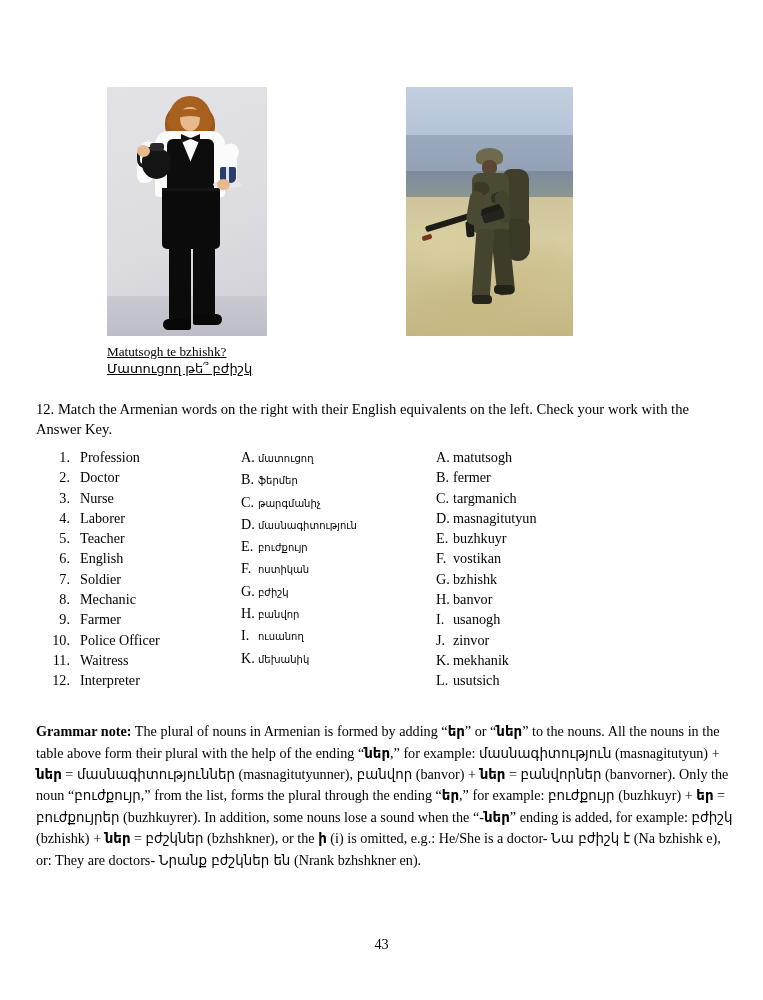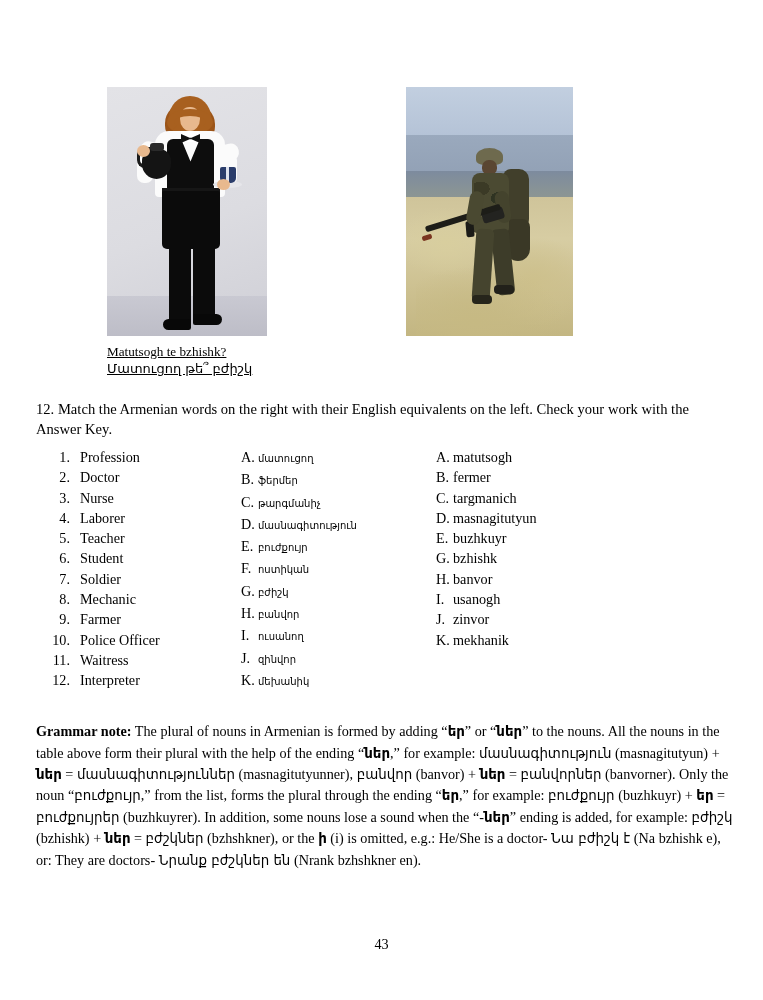--- a/index.html
+++ b/index.html
@@ -450,21 +450,21 @@
       <div class="num-row">
           <span class="idx">4.</span>
           <span class="txt">Laborer</span>
         </div>
       <div class="num-row">
           <span class="idx">5.</span>
           <span class="txt">Teacher</span>
         </div>
       <div class="num-row">
           <span class="idx">6.</span>
-          <span class="txt">Student</span>
+          <span class="txt">English</span>
         </div>
       <div class="num-row">
           <span class="idx">7.</span>
           <span class="txt">Soldier</span>
         </div>
       <div class="num-row">
           <span class="idx">8.</span>
           <span class="txt">Mechanic</span>
         </div>
       <div class="num-row">
@@ -488,35 +488,36 @@
     <div class="col col-armenian">
       <div class="letter-row"><span class="ltr">A.</span><span class="arm">մատուցող</span></div>
       <div class="letter-row"><span class="ltr">B.</span><span class="arm">ֆերմեր</span></div>
       <div class="letter-row"><span class="ltr">C.</span><span class="arm">թարգմանիչ</span></div>
       <div class="letter-row"><span class="ltr">D.</span><span class="arm">մասնագիտություն</span></div>
       <div class="letter-row"><span class="ltr">E.</span><span class="arm">բուժքույր</span></div>
       <div class="letter-row"><span class="ltr">F.</span><span class="arm">ոստիկան</span></div>
       <div class="letter-row"><span class="ltr">G.</span><span class="arm">բժիշկ</span></div>
       <div class="letter-row"><span class="ltr">H.</span><span class="arm">բանվոր</span></div>
       <div class="letter-row"><span class="ltr">I.</span><span class="arm">ուսանող</span></div>
-      <div class="letter-row"><span class="ltr">J.</span><span class="arm">զինվոր</span></div>
       <div class="letter-row"><span class="ltr">K.</span><span class="arm">մեխանիկ</span></div>
     </div>
 
     <div class="col col-translit">
       <div class="letter-row"><span class="ltr">A.</span><span>matutsogh</span></div>
       <div class="letter-row"><span class="ltr">B.</span><span>fermer</span></div>
       <div class="letter-row"><span class="ltr">C.</span><span>targmanich</span></div>
       <div class="letter-row"><span class="ltr">D.</span><span>masnagitutyun</span></div>
       <div class="letter-row"><span class="ltr">E.</span><span>buzhkuyr</span></div>
+      <div class="letter-row"><span class="ltr">F.</span><span>vostikan</span></div>
       <div class="letter-row"><span class="ltr">G.</span><span>bzhishk</span></div>
       <div class="letter-row"><span class="ltr">H.</span><span>banvor</span></div>
       <div class="letter-row"><span class="ltr">I.</span><span>usanogh</span></div>
       <div class="letter-row"><span class="ltr">J.</span><span>zinvor</span></div>
       <div class="letter-row"><span class="ltr">K.</span><span>mekhanik</span></div>
+      <div class="letter-row"><span class="ltr">L.</span><span>usutsich</span></div>
     </div>
   </div>
 
   <p class="grammar"><b>Grammar note:</b><span> The plural of nouns in Armenian is formed by adding “</span><span class="armb">եր</span><span>” or “</span><span class="armb">ներ</span><span>” to the nouns.  All the nouns in the table above form their plural with the help of the ending “</span><span class="armb">ներ</span><span>,” for example: </span><span class="arm">մասնագիտություն</span><span> (masnagitutyun) + </span><span class="armb">ներ</span><span> = </span><span class="arm">մասնագիտություններ</span><span> (masnagitutyunner), </span><span class="arm">բանվոր</span><span> (banvor) + </span><span class="armb">ներ</span><span> = </span><span class="arm">բանվորներ</span><span> (banvorner). Only the noun “</span><span class="arm">բուժքույր</span><span>,” from the list, forms the plural through the ending “</span><span class="armb">եր</span><span>,” for example:  </span><span class="arm">բուժքույր</span><span> (buzhkuyr) + </span><span class="armb">եր</span><span> = </span><span class="arm">բուժքույրեր</span><span> (buzhkuyrer).  In addition, some nouns lose a sound when the “-</span><span class="armb">ներ</span><span>” ending is added, for example: </span><span class="arm">բժիշկ</span><span> (bzhishk) + </span><span class="armb">ներ</span><span> = </span><span class="arm">բժշկներ</span><span> (bzhshkner), or the </span><b class="armb">ի</b><span> (i) is omitted, e.g.: He/She is a doctor- </span><span class="arm">Նա բժիշկ է</span><span> (Na bzhishk e), or: They are doctors- </span><span class="arm">Նրանք բժշկներ են</span><span> (Nrank bzhshkner en).</span></p>
 
   <div class="page-number">43</div>
 
 </div>
 
 </body></html>

